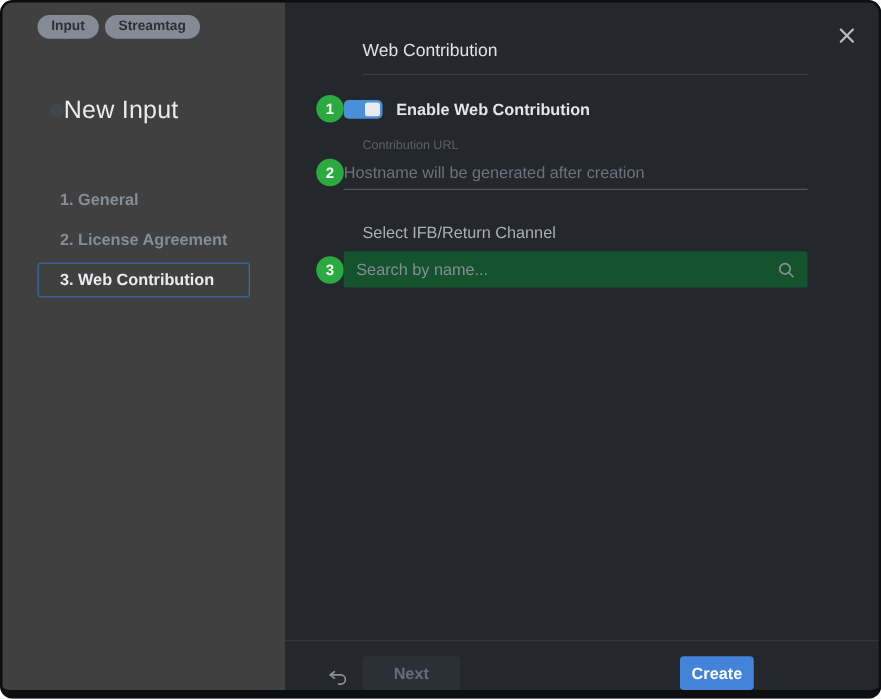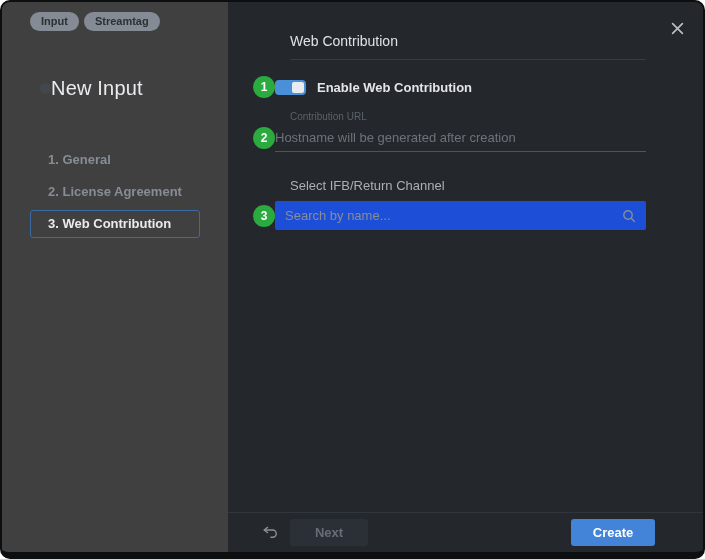--- a/index.html
+++ b/index.html
@@ -106,51 +106,51 @@
   }
   .underline-input::placeholder { color: #6c737c; }
 
   .field-label-md {
     margin: 26px 57px 0 62px;
     color: #a9afb7; font-size: 13px;
   }
   .search-row { margin-top: 8px; }
   .search-box {
     display: flex; align-items: center;
-    height: 29px; background: #1d4ed8; border-radius: 2px;
+    height: 29px; background: #14532d; border-radius: 2px;
     padding: 0 10px;
   }
   .search-input {
     flex: 1; background: transparent; border: none; outline: none;
     color: #aab0b8; font-size: 13px;
     font-family: "Liberation Sans", "DejaVu Sans", sans-serif;
   }
   .search-input::placeholder { color: #878d96; }
 
   .panel-spacer { flex: 1; }
 
   
   .footer {
     height: 40px; flex: 0 0 40px;
     border-top: 1px solid #31363c;
-    display: flex; align-items: center;
-    padding: 0 48px 0 32px;
+    display: flex; align-items: flex-end;
+    padding: 0 100px 0 32px;
   }
   .back-btn {
     width: 20px; height: 20px; cursor: pointer;
     display: flex; align-items: center; justify-content: center;
     margin-right: 10px;
   }
   .btn {
     height: 27px; border: none; border-radius: 3px;
     font-size: 13px; font-weight: bold; cursor: pointer;
     font-family: "Liberation Sans", "DejaVu Sans", sans-serif;
   }
   .btn-next { width: 78px; background: #2b3036; color: #666d76; }
-  .btn-create { width: 84px; background: #4384d8; color: #ffffff; margin-left: auto; }
+  .btn-create { width: 59px; background: #4384d8; color: #ffffff; margin-left: auto; }
 </style>
 </head>
 <body>
 
 <div class="screen">
   <div class="window">
 
     <div class="sidebar">
       <div class="tag-row">
         <span class="tag-pill">Input</span>

